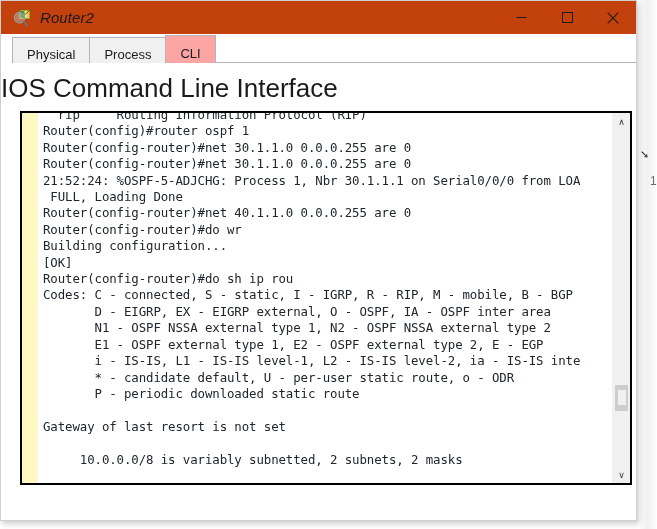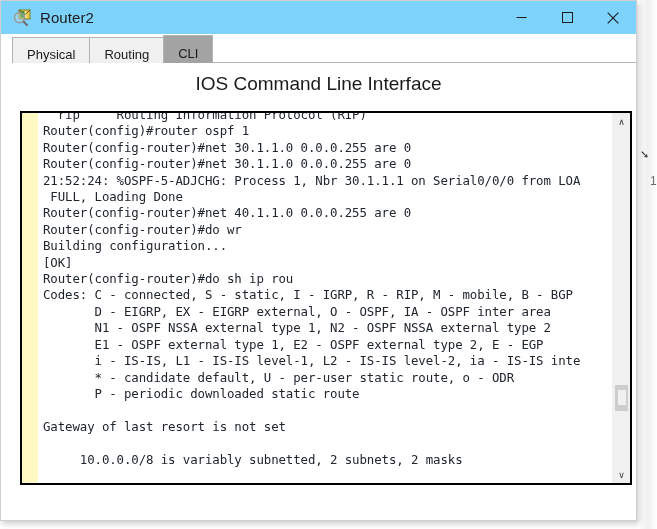--- a/index.html
+++ b/index.html
@@ -56,23 +56,24 @@
     border: 1px solid #cfcfcf;
     box-sizing: border-box;
     box-shadow: 2px 3px 6px rgba(0,0,0,0.20);
     overflow: hidden;
   }
 
   
   #titlebar {
     position: relative;
     height: 33px;
-    background: #7dd3fc;
+    background: #c2410c;
     display: flex;
     align-items: center;
+    font-style: italic;
   }
   #win-icon {
     width: 20px;
     height: 20px;
     margin-left: 11px;
     margin-right: 8px;
     flex: 0 0 auto;
     position: relative;
   }
   #win-title {
@@ -115,43 +116,42 @@
     color: #1b1b1b;
     border: 1px solid #b4b4b4;
     border-bottom: none;
     background: #f0f0f0;
     box-sizing: border-box;
     margin-right: -1px;
     font-family: "Liberation Sans", sans-serif;
     white-space: nowrap;
   }
   .tab.active {
-    background: #a3a3a3;
+    background: #fca5a5;
     height: 28px;
     line-height: 28px;
     position: relative;
     z-index: 3;
   }
   #tab-filler {
     flex: 1 1 auto;
     height: 26px;
     border-bottom: 1px solid #b4b4b4;
     box-sizing: border-box;
   }
 
   
   #panel {
     position: relative;
     height: 457px;
     background: #ffffff;
     border-top: none;
   }
   #panel-title {
-    text-align: center;
-    font-size: 19px;
+    font-size: 26px;
     color: #1b1b1b;
     padding-top: 10px;
     padding-bottom: 8px;
     font-family: "Liberation Sans", sans-serif;
   }
 
   
   #terminal-wrap {
     position: absolute;
     left: 19px;
@@ -287,21 +287,21 @@
         <svg width="12" height="12" viewBox="0 0 12 12" aria-hidden="true">
           <line x1="0.7" y1="0.7" x2="11.3" y2="11.3" stroke="currentColor" stroke-width="1.1"></line>
           <line x1="11.3" y1="0.7" x2="0.7" y2="11.3" stroke="currentColor" stroke-width="1.1"></line>
         </svg>
       </div>
     </div>
   </div>
 
   <div id="tabstrip">
     <div class="tab">Physical</div>
-    <div class="tab">Routing</div>
+    <div class="tab">Process</div>
     <div class="tab active">CLI</div>
     <div id="tab-filler"></div>
   </div>
 
   <div id="panel">
     <div id="panel-title">IOS Command Line Interface</div>
 
     <div id="terminal-wrap">
       <div id="terminal">
         <pre id="term-text">  rip     Routing Information Protocol (RIP)

